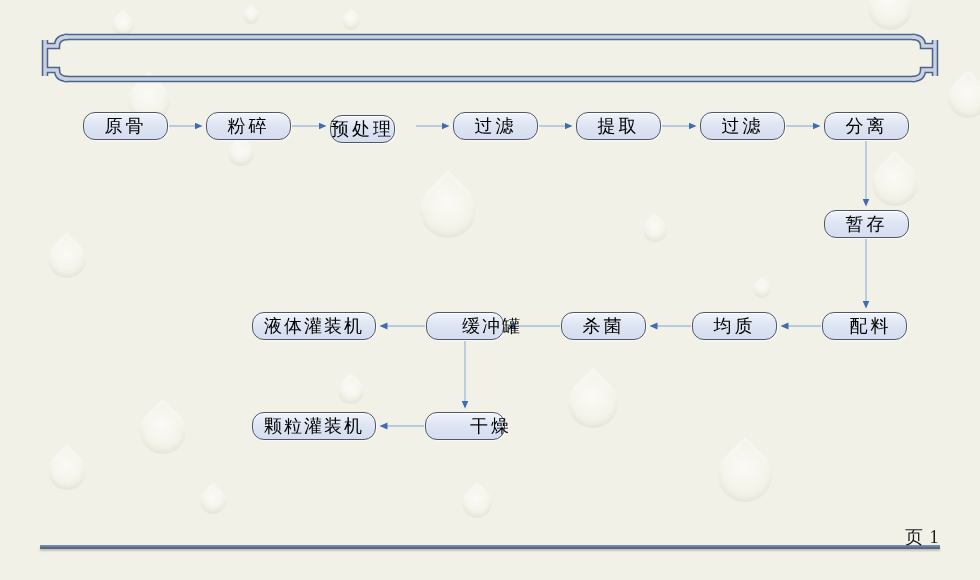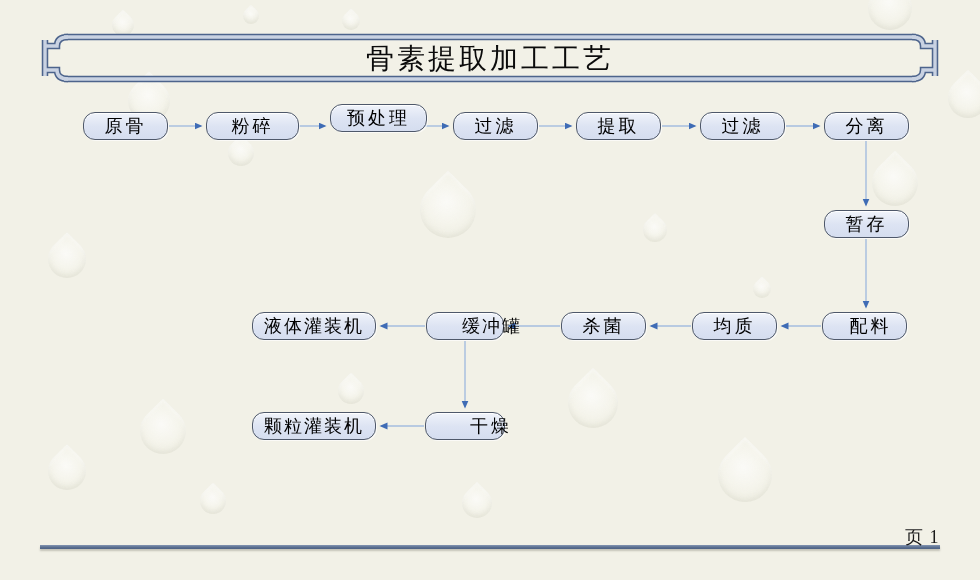--- a/index.html
+++ b/index.html
@@ -96,25 +96,24 @@
       </g>
 
       <g stroke="#c9d2e2" stroke-width="3.4">
         <path d="M 34 10 H 886"></path>
         <path d="M 34 52 H 886"></path>
         <path d="M 38 10 Q 27 10 27 19 L 15 19 M 15 13 L 15 49 M 15 43 L 27 43 Q 27 52 38 52"></path>
         <path d="M 882 10 Q 893 10 893 19 L 905 19 M 905 13 L 905 49 M 905 43 L 893 43 Q 893 52 882 52"></path>
       </g>
     </g>
   </svg>
-  <div class="title-text">骨素提取加工工艺</div>
 
   <div class="node" style="left:83px;top:112px;width:85px;">原骨</div>
-  <div class="node" style="left:206px;top:112px;width:93px;">粉碎</div>
-  <div class="node" style="left:330px;top:104px;width:97px;">预处理</div>
+  <div class="node" style="left:206px;top:112px;width:85px;">粉碎</div>
+  <div class="node" style="left:330px;top:115px;width:65px;">预处理</div>
   <div class="node" style="left:453px;top:112px;width:85px;">过滤</div>
   <div class="node" style="left:576px;top:112px;width:85px;">提取</div>
   <div class="node" style="left:700px;top:112px;width:85px;">过滤</div>
   <div class="node" style="left:824px;top:112px;width:85px;">分离</div>
   <div class="node" style="left:824px;top:210px;width:85px;">暂存</div>
   <div class="node" style="left:822px;top:312px;width:85px;padding-left:12px;">配料</div>
   <div class="node" style="left:692px;top:312px;width:85px;">均质</div>
   <div class="node" style="left:561px;top:312px;width:85px;">杀菌</div>
   <div class="node" style="left:426px;top:312px;width:78px;letter-spacing:2px;padding-left:35px;">缓冲罐</div>
   <div class="node" style="left:252px;top:312px;width:124px;letter-spacing:2px;">液体灌装机</div>

